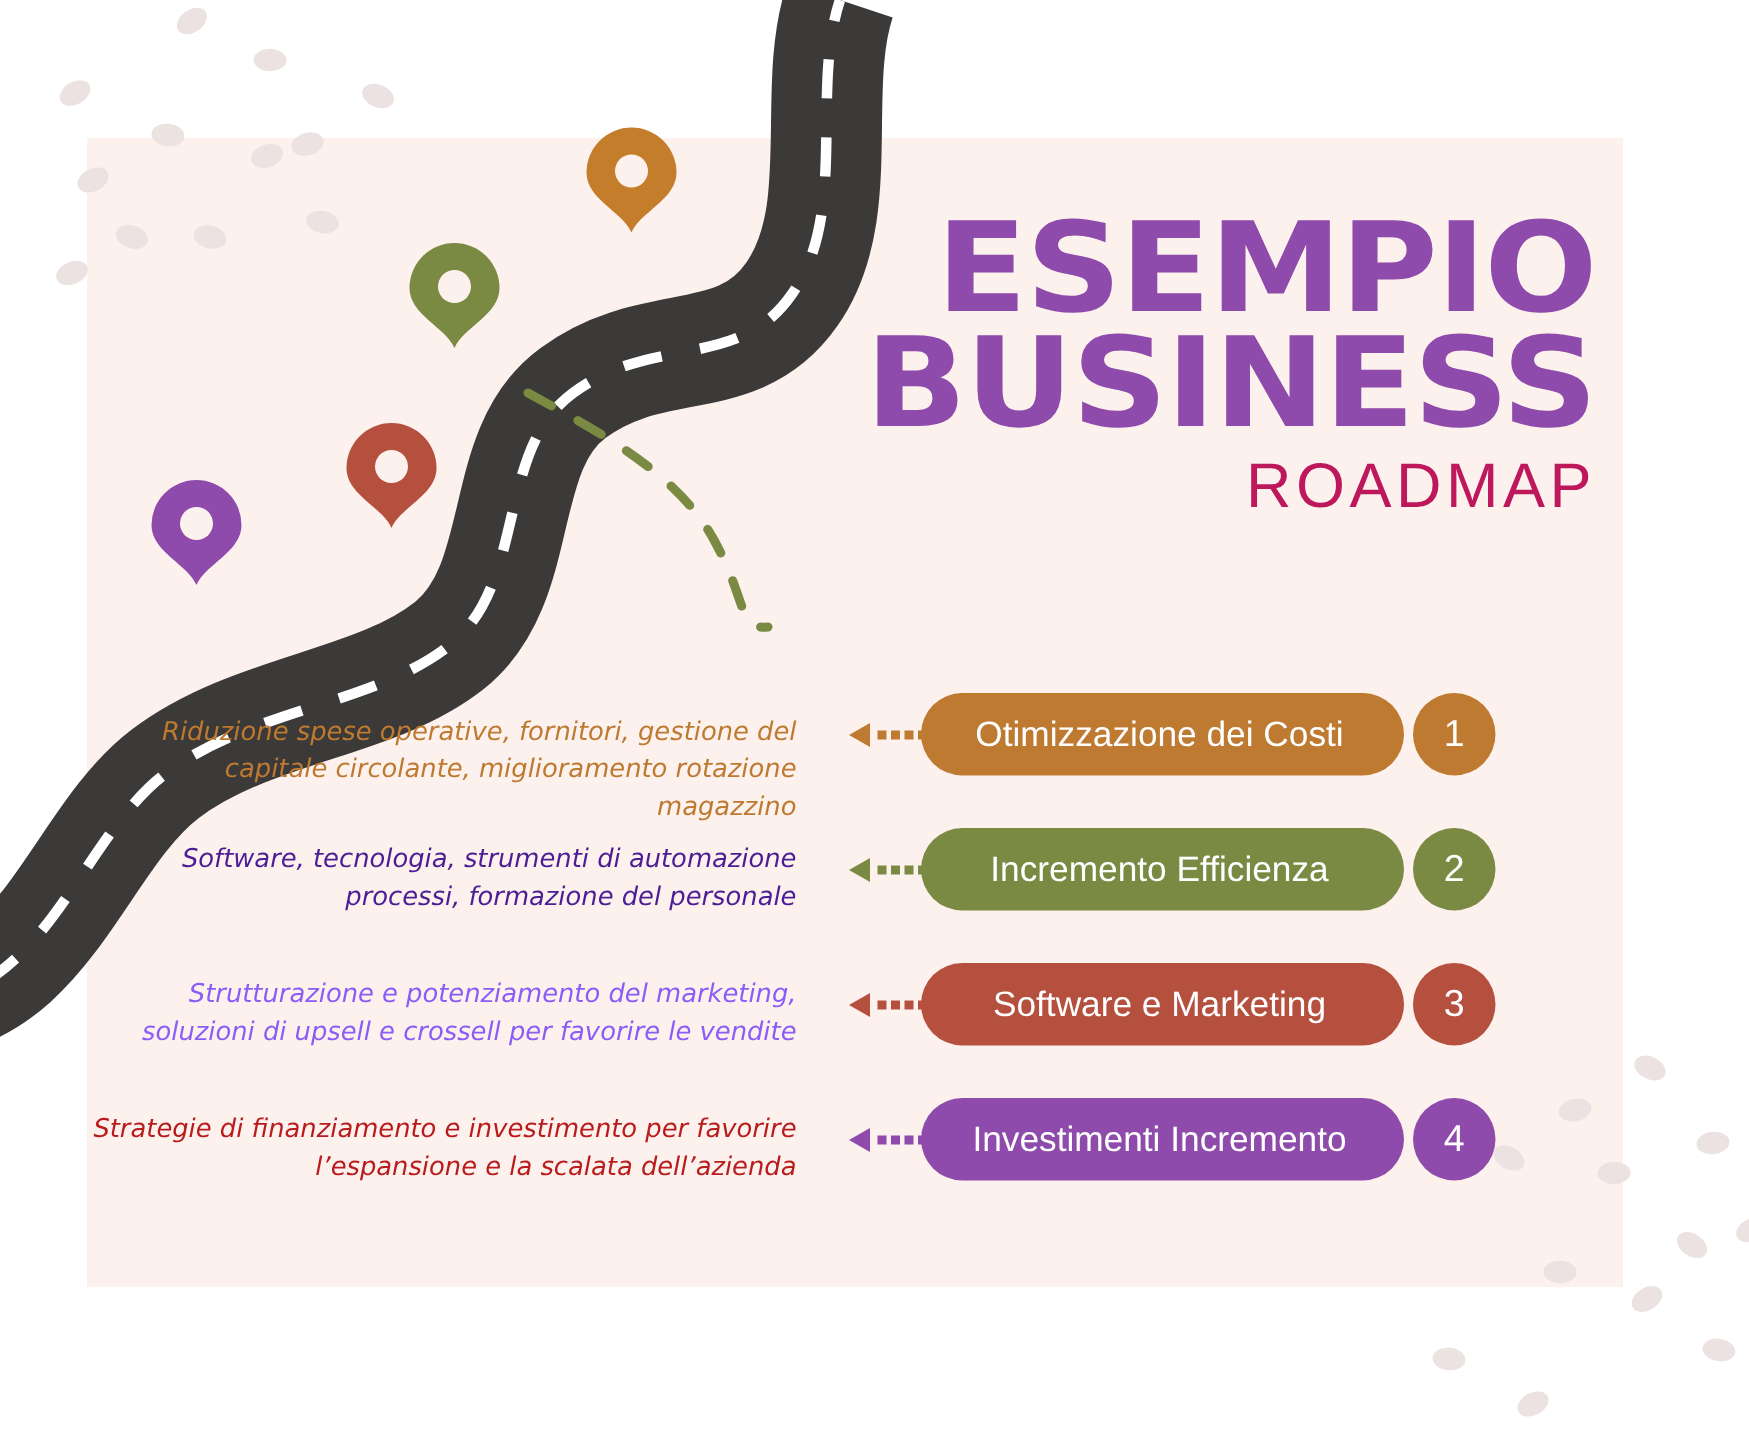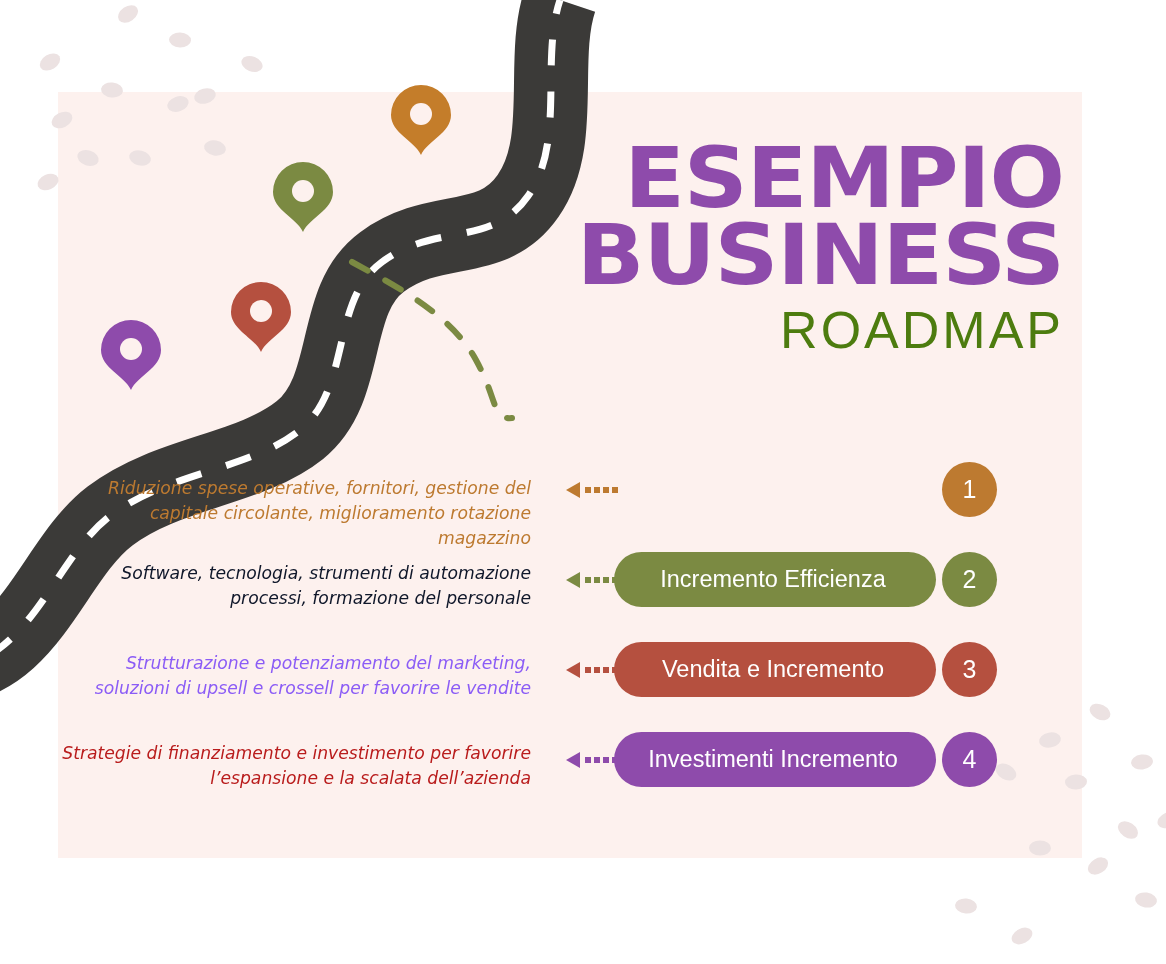--- a/index.html
+++ b/index.html
@@ -51,23 +51,23 @@
     line-height: 0.93;
     letter-spacing: -1px;
     color: #8e4bab;
     transform: scaleX(1.07);
     transform-origin: right center;
     white-space: nowrap;
   }
   #title-sub {
     font-family: "Liberation Sans", sans-serif;
     font-weight: 400;
-    font-size: 52px;
+    font-size: 42px;
     letter-spacing: 3px;
-    color: #4d7c0f;
+    color: #be185d;
     margin-top: 6px;
     white-space: nowrap;
   }
   
   #rows {
     position: absolute;
     left: 0;
     top: 462px;
     width: 1132px;
   }
@@ -193,26 +193,29 @@
   <div id="rows">
       <div class="row">
         <div class="row-desc" style="color: rgb(189, 122, 48); top: 14px;">Riduzione spese operative, fornitori, gestione del capitale circolante, miglioramento rotazione magazzino</div>
         <svg class="row-arrow" viewBox="0 0 52 18" style="position: absolute; left: 566px; top: 19px;">
           <path d="M0,9 L14,1 L14,17 Z" fill="#bd7a30"></path>
           <rect x="19" y="6" width="6" height="6" fill="#bd7a30"></rect>
           <rect x="28" y="6" width="6" height="6" fill="#bd7a30"></rect>
           <rect x="37" y="6" width="6" height="6" fill="#bd7a30"></rect>
           <rect x="46" y="6" width="6" height="6" fill="#bd7a30"></rect>
         </svg>
+        <div class="row-pill" style="background: rgb(189, 122, 48); top: 0px;">
+          <span>Otimizzazione dei Costi</span>
+        </div>
         <div class="row-num" style="background: rgb(189, 122, 48); top: 0px;">
           <span>1</span>
         </div>
       </div>
       <div class="row">
-        <div class="row-desc" style="color: #0f172a; top: 9px;">Software, tecnologia, strumenti di automazione processi, formazione del personale</div>
+        <div class="row-desc" style="color: #4c1d95; top: 9px;">Software, tecnologia, strumenti di automazione processi, formazione del personale</div>
         <svg class="row-arrow" viewBox="0 0 52 18" style="position: absolute; left: 566px; top: 19px;">
           <path d="M0,9 L14,1 L14,17 Z" fill="#7b8a42"></path>
           <rect x="19" y="6" width="6" height="6" fill="#7b8a42"></rect>
           <rect x="28" y="6" width="6" height="6" fill="#7b8a42"></rect>
           <rect x="37" y="6" width="6" height="6" fill="#7b8a42"></rect>
           <rect x="46" y="6" width="6" height="6" fill="#7b8a42"></rect>
         </svg>
         <div class="row-pill" style="background: rgb(123, 138, 66); top: 0px; justify-content: center;">
           <span>Incremento Efficienza</span>
         </div>
@@ -223,21 +226,21 @@
       <div class="row">
         <div class="row-desc" style="color: #8b5cf6; top: 9px;">Strutturazione e potenziamento del marketing, soluzioni di upsell e crossell per favorire le vendite</div>
         <svg class="row-arrow" viewBox="0 0 52 18" style="position: absolute; left: 566px; top: 19px;">
           <path d="M0,9 L14,1 L14,17 Z" fill="#b5503f"></path>
           <rect x="19" y="6" width="6" height="6" fill="#b5503f"></rect>
           <rect x="28" y="6" width="6" height="6" fill="#b5503f"></rect>
           <rect x="37" y="6" width="6" height="6" fill="#b5503f"></rect>
           <rect x="46" y="6" width="6" height="6" fill="#b5503f"></rect>
         </svg>
         <div class="row-pill" style="background: rgb(181, 80, 63); top: 0px;">
-          <span>Vendita e Incremento</span>
+          <span>Software e Marketing</span>
         </div>
         <div class="row-num" style="background: rgb(181, 80, 63); top: 0px;">
           <span>3</span>
         </div>
       </div>
       <div class="row">
         <div class="row-desc" style="color: #b91c1c; top: 9px;">Strategie di finanziamento e investimento per favorire l’espansione e la scalata dell’azienda</div>
         <svg class="row-arrow" viewBox="0 0 52 18" style="position: absolute; left: 566px; top: 19px;">
           <path d="M0,9 L14,1 L14,17 Z" fill="#8e4bab"></path>
           <rect x="19" y="6" width="6" height="6" fill="#8e4bab"></rect>

